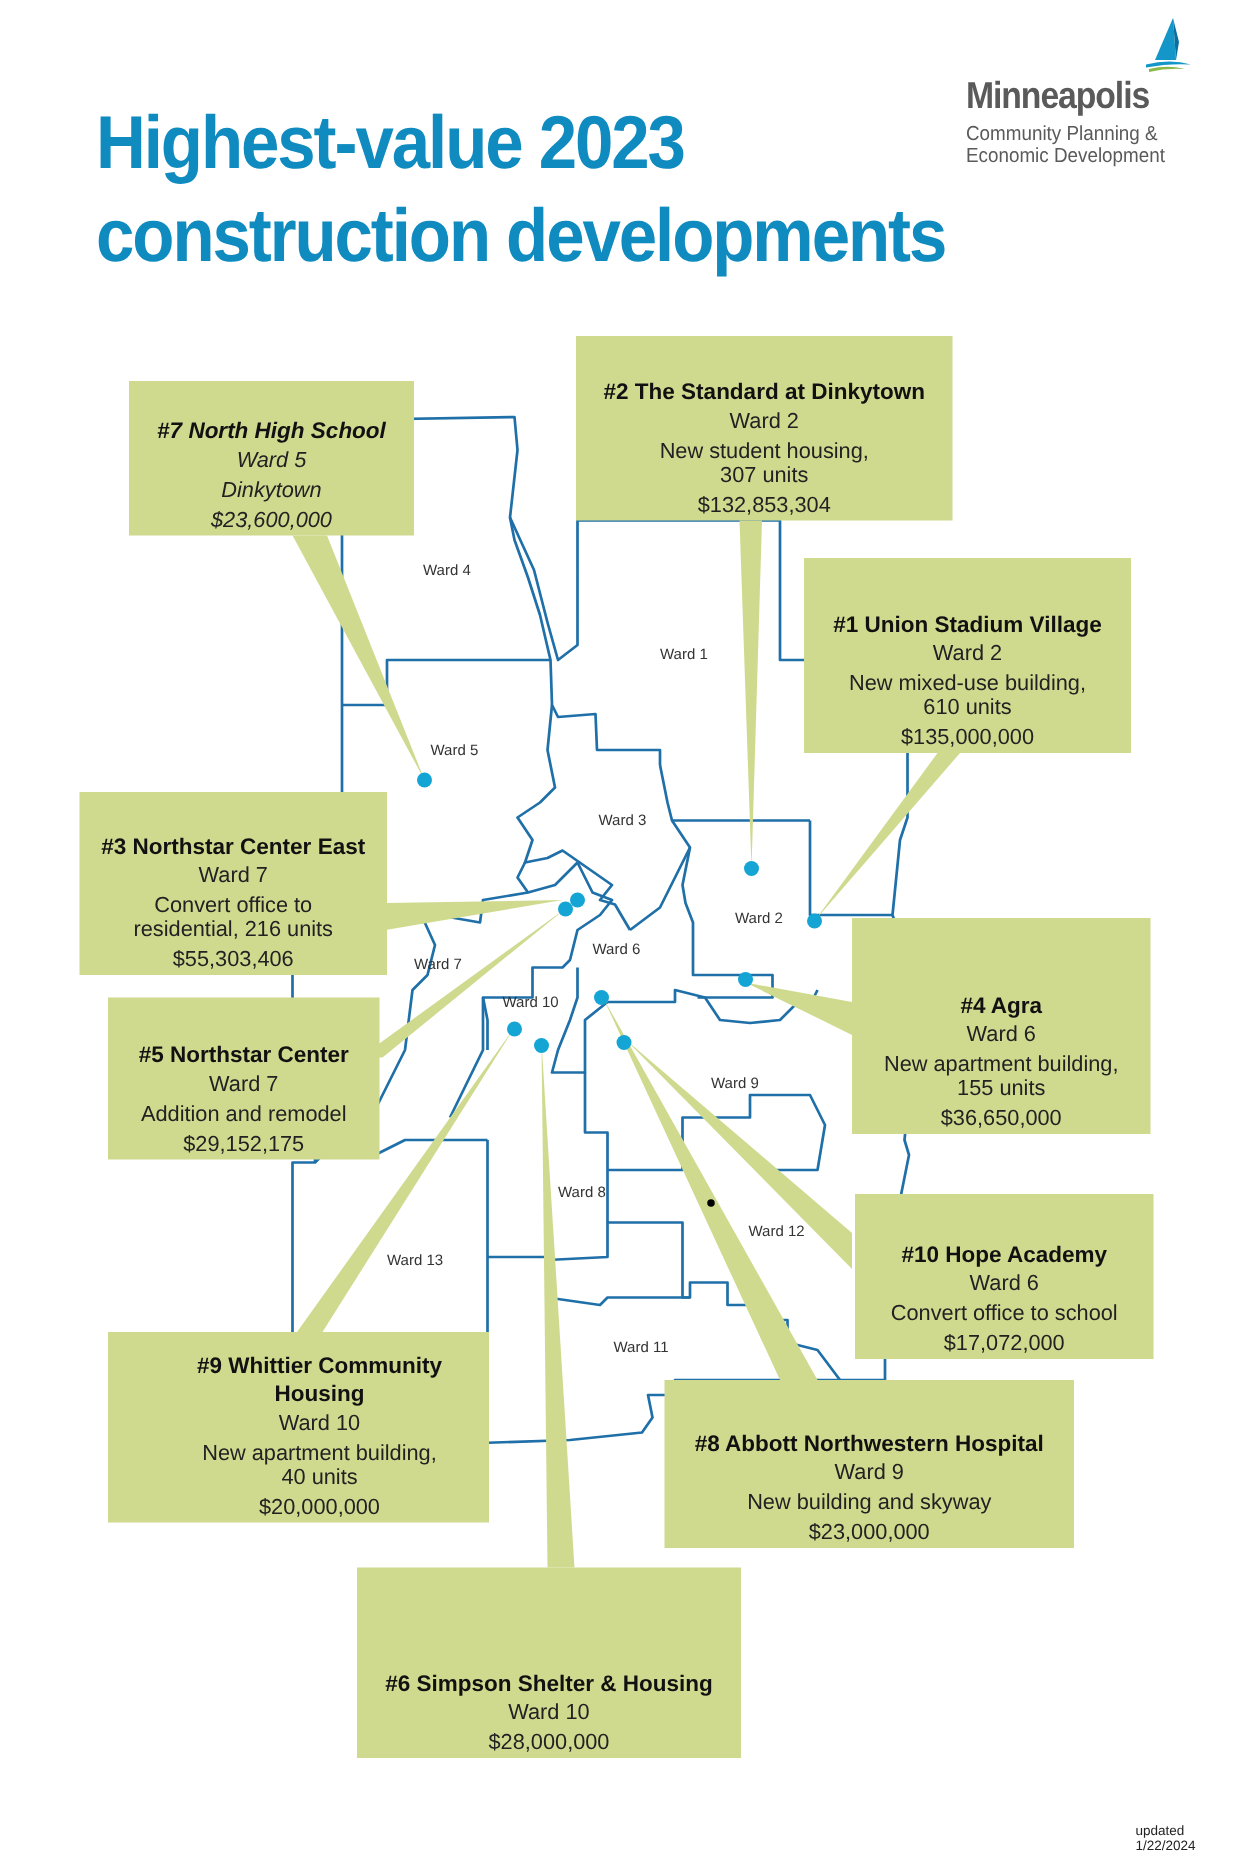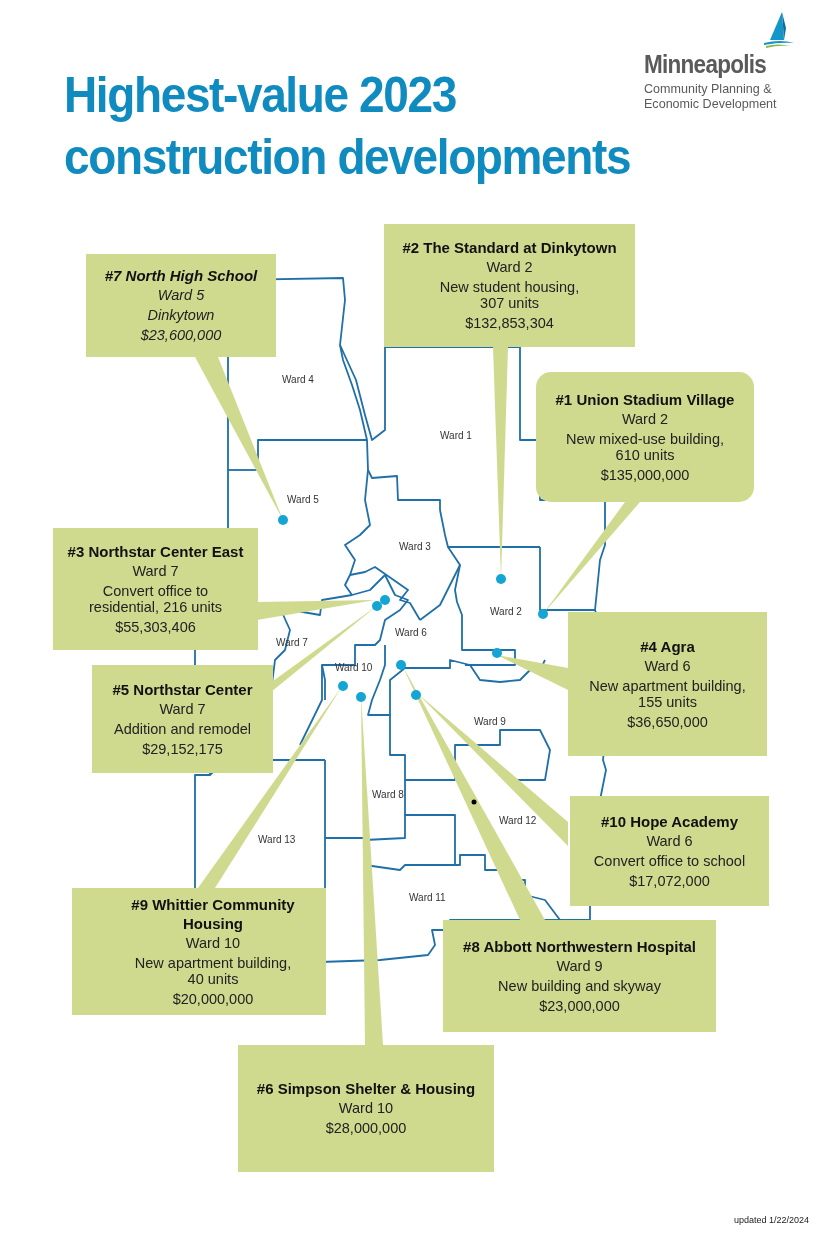--- a/index.html
+++ b/index.html
@@ -14,25 +14,25 @@
                color: #5a5a5a; letter-spacing: -0.8px; font-family: "Liberation Sans", sans-serif;
                transform: scaleX(0.9); transform-origin: left top; }
   .logo-sub { position: absolute; left: 4px; top: 71px; font-size: 13.5px; line-height: 15px;
               color: #5a5a5a; font-family: "Liberation Sans", sans-serif; white-space: nowrap;
               transform: scaleX(0.93); transform-origin: left top; }
   .logo-mark { position: absolute; left: 120px; top: 0; }
   .map { position: absolute; left: 0; top: 0; }
   .ward-label { font-size: 10px; fill: #333; font-family: "Liberation Sans", sans-serif; }
   .callout { position: absolute; background: #d0da8f; text-align: center; color: #1a1a1a;
              font-family: "Liberation Sans", sans-serif; box-sizing: border-box;
-             display: flex; flex-direction: column; justify-content: center; }
+             display: flex; flex-direction: column; justify-content: flex-end; }
   .callout .c-title { font-size: 15px; font-weight: 600; color: #111; line-height: 19px; }
   .callout .c-line { font-size: 14.5px; color: #222; line-height: 20px; font-weight: 300; }
   .callout .c-desc { font-size: 14.5px; color: #222; line-height: 16px; margin: 2px 0; white-space: pre-line; }
-  .updated { position: absolute; left: 734px; top: 1215px; font-size: 9px; color: #222;
+  .updated { position: absolute; left: 757px; top: 1215px; font-size: 9px; color: #222;
              font-family: "Liberation Sans", sans-serif; }
 </style>
 </head>
 <body>
 
 <h1 class="title">
   <span>Highest-value 2023</span><br>
   <span>construction developments</span>
 </h1>
 
@@ -146,37 +146,37 @@
 </div>
 
 <div class="callout" style="left:384px;top:224px;width:251px;height:123px;">
   <div class="c-title">#2 The Standard at Dinkytown</div>
   <div class="c-line">Ward 2</div>
   <div class="c-desc">New student housing,
 307 units</div>
   <div class="c-line">$132,853,304</div>
 </div>
 
-<div class="callout" style="left:536px;top:372px;width:218px;height:130px;border-radius:15px;">
+<div class="callout" style="left:536px;top:372px;width:218px;height:130px;">
   <div class="c-title">#1 Union Stadium Village</div>
   <div class="c-line">Ward 2</div>
   <div class="c-desc">New mixed-use building,
 610 units</div>
   <div class="c-line">$135,000,000</div>
 </div>
 
 <div class="callout" style="left:53px;top:528px;width:205px;height:122px;">
   <div class="c-title">#3 Northstar Center East</div>
   <div class="c-line">Ward 7</div>
   <div class="c-desc">Convert office to
 residential, 216 units</div>
   <div class="c-line">$55,303,406</div>
 </div>
 
-<div class="callout" style="left:72px;top:665px;width:181px;height:108px;margin-left:20px;">
+<div class="callout" style="left:72px;top:665px;width:181px;height:108px;">
   <div class="c-title">#5 Northstar Center</div>
   <div class="c-line">Ward 7</div>
   <div class="c-line">Addition and remodel</div>
   <div class="c-line">$29,152,175</div>
 </div>
 
 <div class="callout" style="left:568px;top:612px;width:199px;height:144px;">
   <div class="c-title">#4 Agra</div>
   <div class="c-line">Ward 6</div>
   <div class="c-desc">New apartment building,

